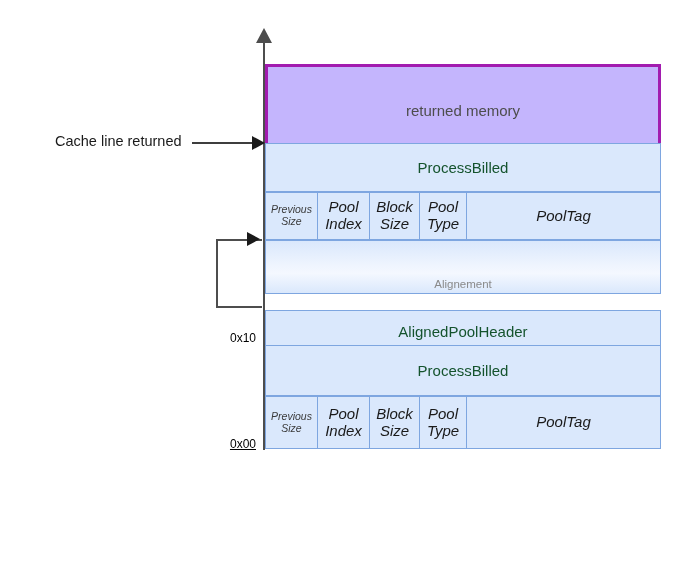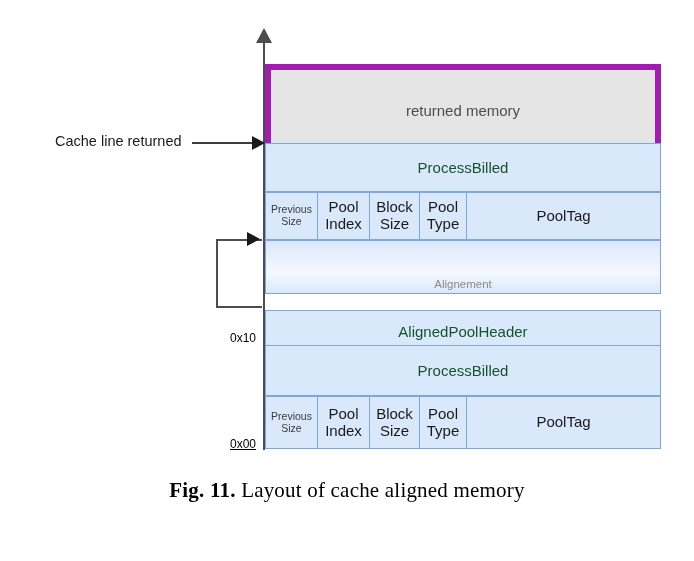--- a/index.html
+++ b/index.html
@@ -39,22 +39,22 @@
     width: 100%;
     box-sizing: border-box;
     display: flex;
     align-items: center;
     justify-content: center;
   }
 
   .row-returned {
     top: 0px;
     height: 94px;
-    background: #e5e5e5;
-    border: 6px solid #a21caf;
+    background: #c4b5fd;
+    border: 3px solid #a21caf;
   }
   .row-pb1 {
     top: 79px;
     height: 49px;
     background: #dae8fc;
     border: 1px solid #7severe;
     border: 1px solid #7ea6e0;
   }
   .row-hdr1 {
     top: 128px;
@@ -114,20 +114,21 @@
     box-sizing: border-box;
     display: flex;
     align-items: center;
     justify-content: center;
     text-align: center;
     line-height: 1.12;
     font-size: 15px;
     color: #1a1a1a;
     border-right: 1px solid #7ea6e0;
     padding: 0 5px;
+    font-style: italic;
   }
   .cell:last-child { border-right: none; }
 
   .cell-prev  { width: 52px;  font-size: 10.5px; color: #3a3a3a; }
   .cell-pool  { width: 52px; }
   .cell-block { width: 50px; }
   .cell-type  { width: 47px; }
   .cell-tag   { flex: 1 1 auto; }
 
   
@@ -316,18 +317,14 @@
         <span>
           <span>Pool</span><br>
           <span>Type</span>
         </span>
       </div>
       <div class="cell cell-tag">PoolTag</div>
     </div>
 
   </div>
 
-  <div class="caption">
-    <span class="cap-num">Fig. 11.</span>
-    <span>Layout of cache aligned memory</span>
-  </div>
 
 </div>
 
 </body></html>

